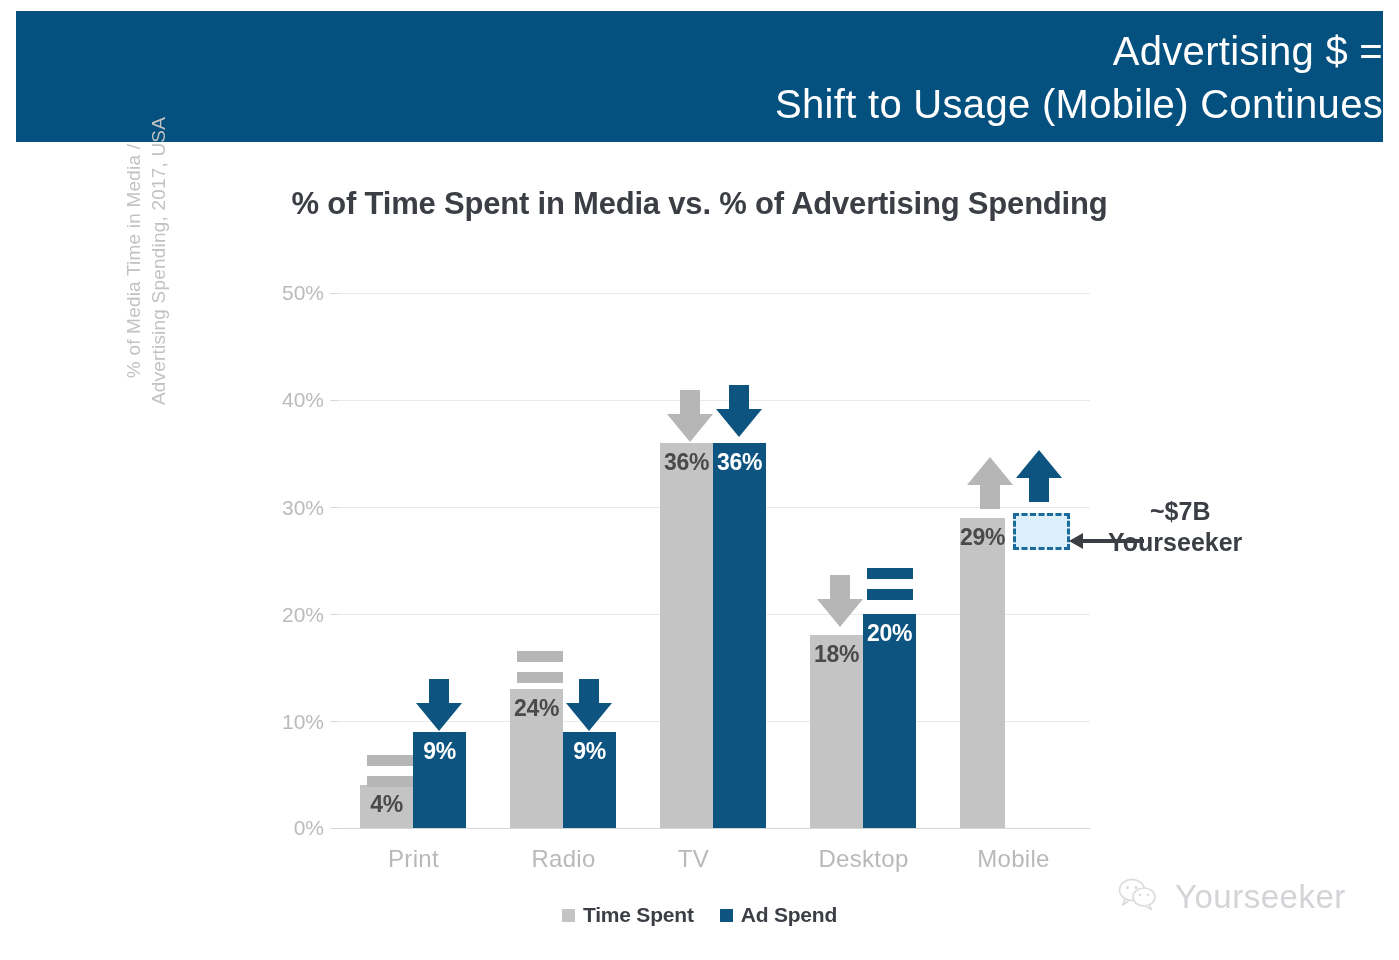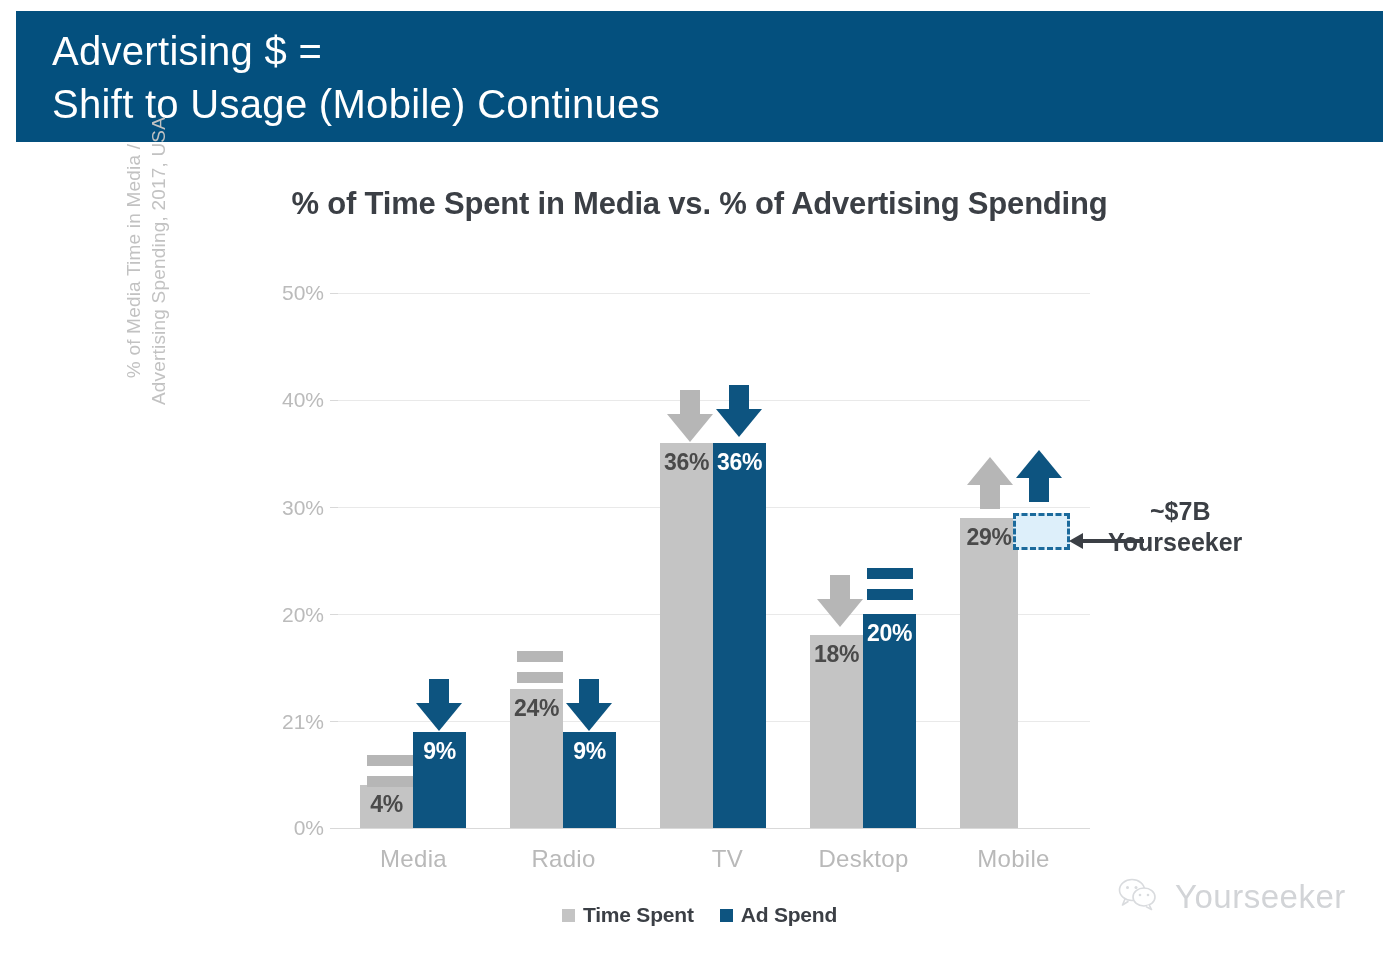--- a/index.html
+++ b/index.html
@@ -20,20 +20,21 @@
     background: #04507e;
     padding: 14px 0 0 36px;
   }
   .banner-line {
     color: #ffffff;
     font-size: 40px;
     line-height: 53px;
     font-weight: 400;
     letter-spacing: 0.3px;
     white-space: nowrap;
+    text-align: right;
   }
 
   
   .chart-title {
     position: absolute;
     left: 0; top: 186px; width: 1399px;
     text-align: center;
     font-size: 31px;
     font-weight: bold;
     color: #3b3f45;
@@ -211,21 +212,21 @@
     <div class="banner-line">Advertising $ =</div>
     <div class="banner-line">Shift to Usage (Mobile) Continues</div>
   </div>
 
   <div class="chart-title">% of Time Spent in Media vs. % of Advertising Spending</div>
 
   <div class="ytick-wrap" style="top:281px">50%</div>
   <div class="ytick-wrap" style="top:388px">40%</div>
   <div class="ytick-wrap" style="top:496px">30%</div>
   <div class="ytick-wrap" style="top:603px">20%</div>
-  <div class="ytick-wrap" style="top:710px">21%</div>
+  <div class="ytick-wrap" style="top:710px">10%</div>
   <div class="ytick-wrap" style="top:816px">0%</div>
 
   <div class="ytick-dash" style="top:293px"></div>
   <div class="ytick-dash" style="top:400px"></div>
   <div class="ytick-dash" style="top:507px"></div>
   <div class="ytick-dash" style="top:614px"></div>
   <div class="ytick-dash" style="top:721px"></div>
   <div class="ytick-dash" style="top:828px"></div>
 
   <div class="ylabel">
@@ -315,42 +316,42 @@
     <div class="bar blue" style="left:525px; bottom:8px; width:53px; height:214px;">
       <div class="bar-value on-blue" style="top:6px">20%</div>
     </div>
     <div class="glyph g-blue" style="left:529px; top:283px;">
       <div class="equals">
           <div class="e1"></div>
           <div class="e2"></div>
         </div>
     </div>
 
-    <div class="bar gray" style="left:622px; bottom:8px; width:58px; height:310px;">
+    <div class="bar gray" style="left:622px; bottom:8px; width:45px; height:310px;">
       <div class="bar-value on-gray" style="top:6px">29%</div>
     </div>
     <div class="glyph g-gray" style="left:629px; top:172px;">
       <div class="arrow-up">
           <div class="stem"></div>
           <div class="head"></div>
         </div>
     </div>
 
     <div class="glyph g-blue" style="left:678px; top:165px;">
       <div class="arrow-up">
           <div class="stem"></div>
           <div class="head"></div>
         </div>
     </div>
 
     <div class="opp-box" style="left:675px; bottom:286px; width:57px; height:37px;"></div>
 
-    <div class="xlabel" style="left:8px;   top:560px; width:135px;">Media</div>
+    <div class="xlabel" style="left:8px;   top:560px; width:135px;">Print</div>
     <div class="xlabel" style="left:158px; top:560px; width:135px;">Radio</div>
-    <div class="xlabel" style="left:322px; top:560px; width:135px;">TV</div>
+    <div class="xlabel" style="left:288px; top:560px; width:135px;">TV</div>
     <div class="xlabel" style="left:458px; top:560px; width:135px;">Desktop</div>
     <div class="xlabel" style="left:608px; top:560px; width:135px;">Mobile</div>
   </div>
 
   <div class="opp-arrow" style="left:1082px; top:539px;"></div>
   <div class="opp-text" style="left:1150px; top:495px;">~$7B</div>
   <div class="opp-text" style="left:1108px; top:526px;">Yourseeker</div>
 
   <div class="legend">
     <div class="legend-item">

